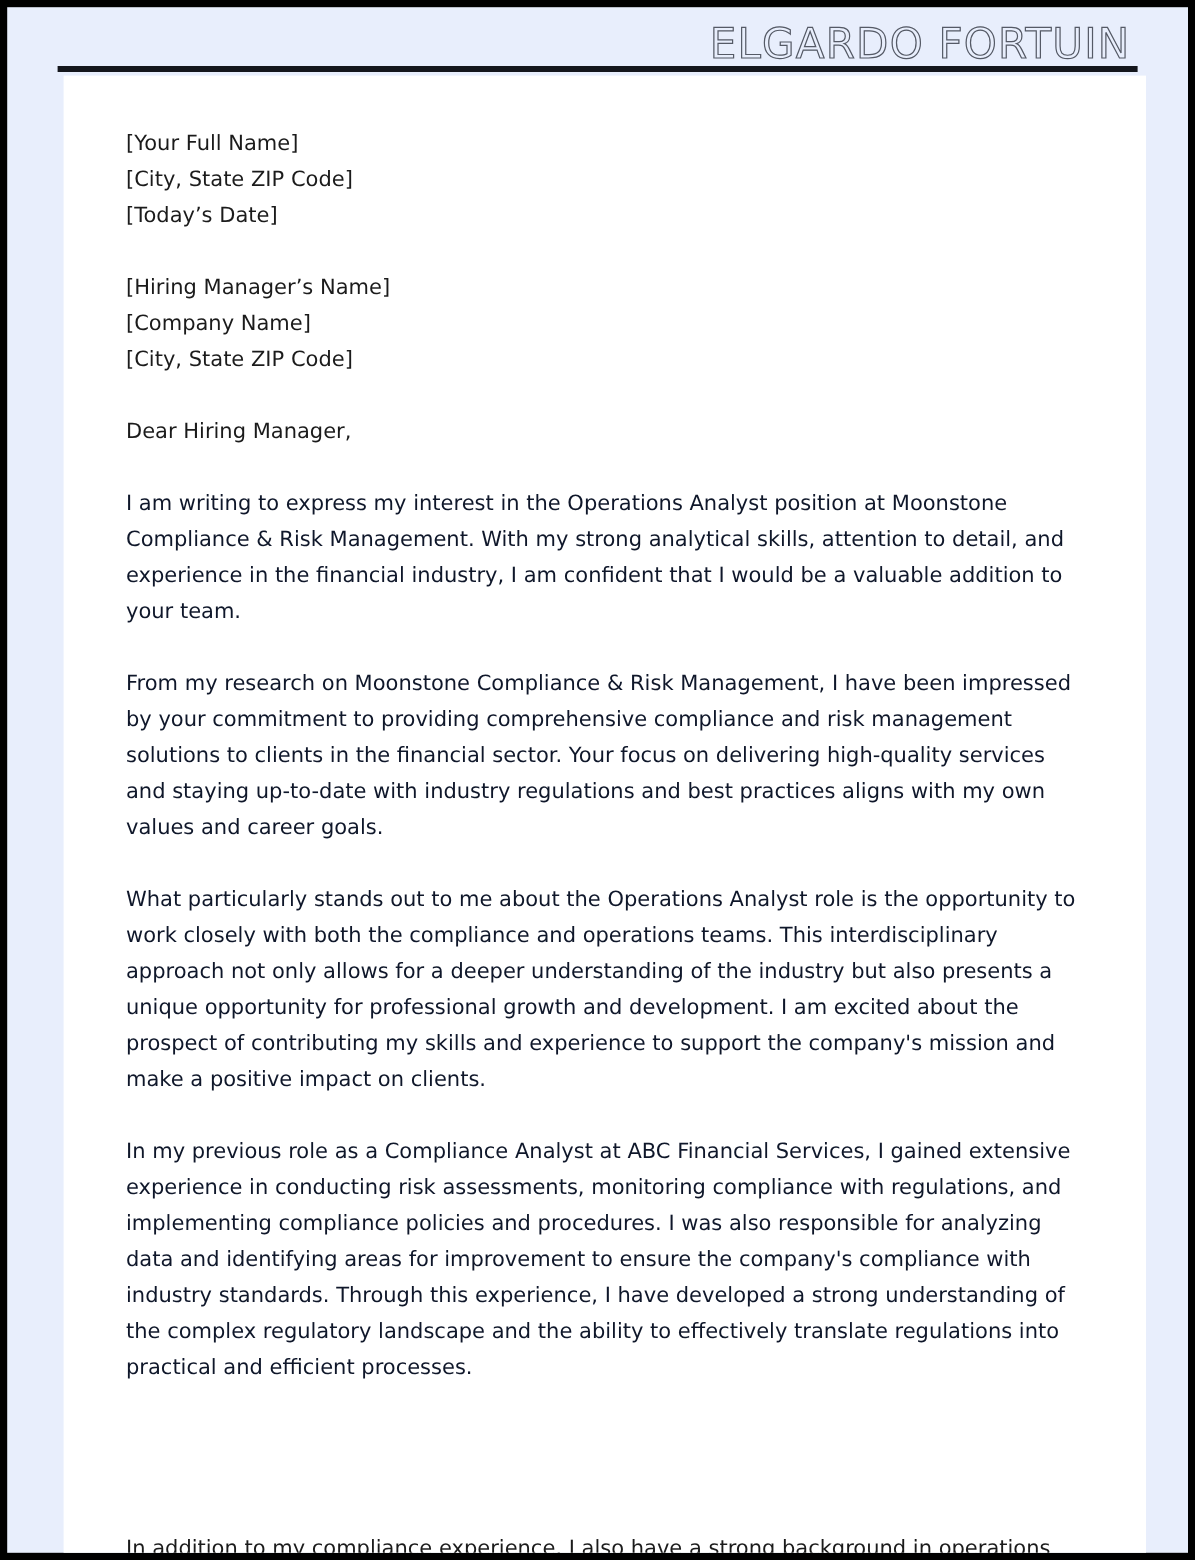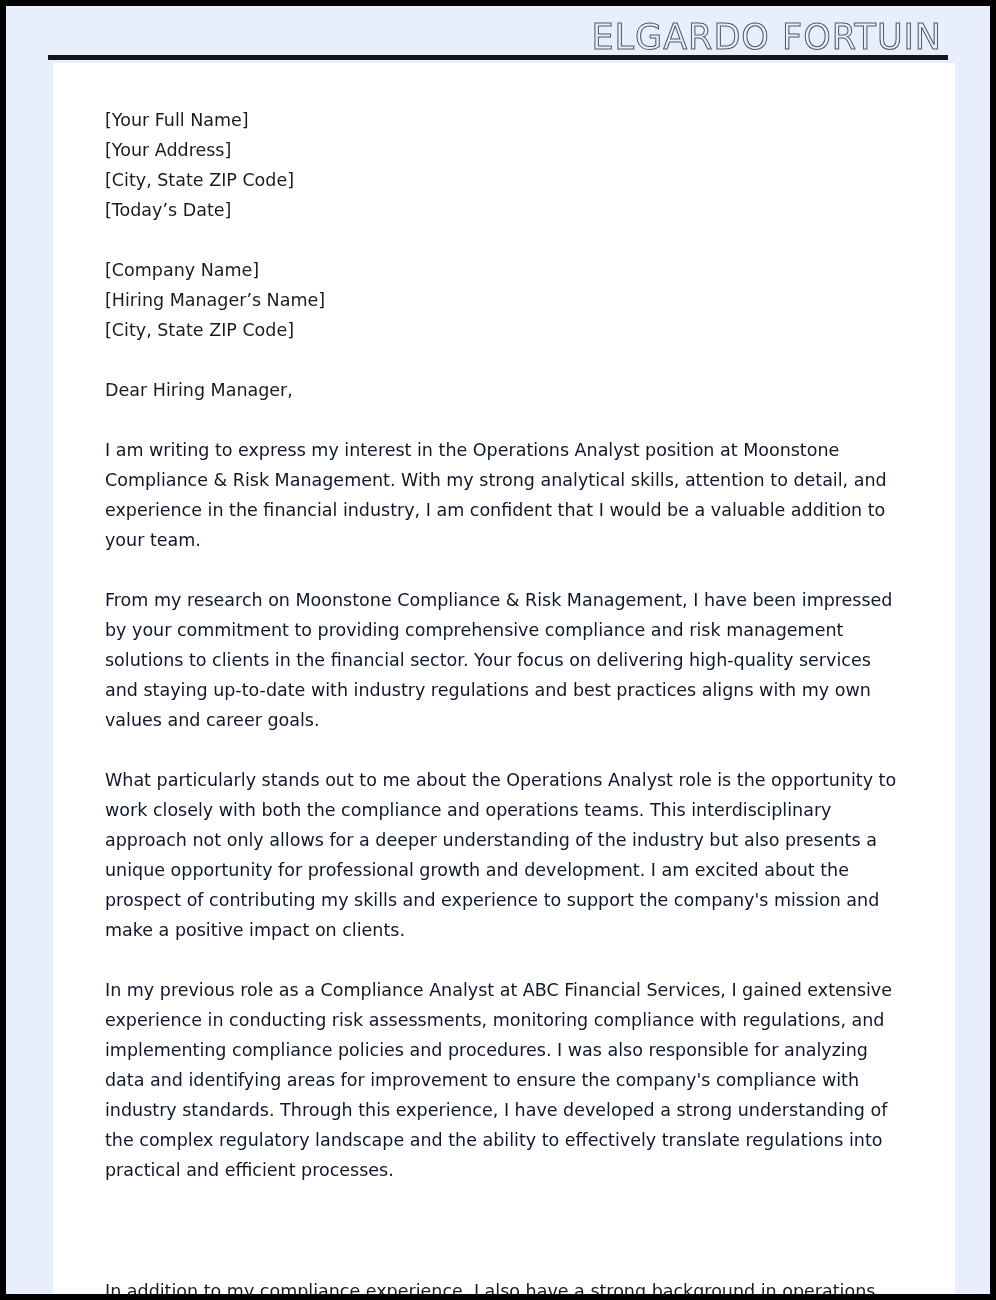--- a/index.html
+++ b/index.html
@@ -115,28 +115,27 @@
 
   <div class="header">
     <div class="header-name">ELGARDO FORTUIN</div>
   </div>
   <div class="header-rule"></div>
 
   <div class="letter">
     <div class="letter-inner">
 
       <div class="line">[Your Full Name]</div>
-      <div class="line">[Your Address]</div>
       <div class="line">[City, State ZIP Code]</div>
       <div class="line">[Today’s Date]</div>
 
       <div class="spacer-line"></div>
 
+      <div class="line">[Hiring Manager’s Name]</div>
       <div class="line">[Company Name]</div>
-      <div class="line">[Hiring Manager’s Name]</div>
       <div class="line">[City, State ZIP Code]</div>
 
       <div class="spacer-line"></div>
 
       <div class="line">Dear Hiring Manager,</div>
 
       <div class="spacer-line"></div>
 
       <p class="para">I am writing to express my interest in the Operations Analyst position at Moonstone Compliance &amp; Risk Management. With my strong analytical skills, attention to detail, and experience in the financial industry, I am confident that I would be a valuable addition to your team.</p>
 

